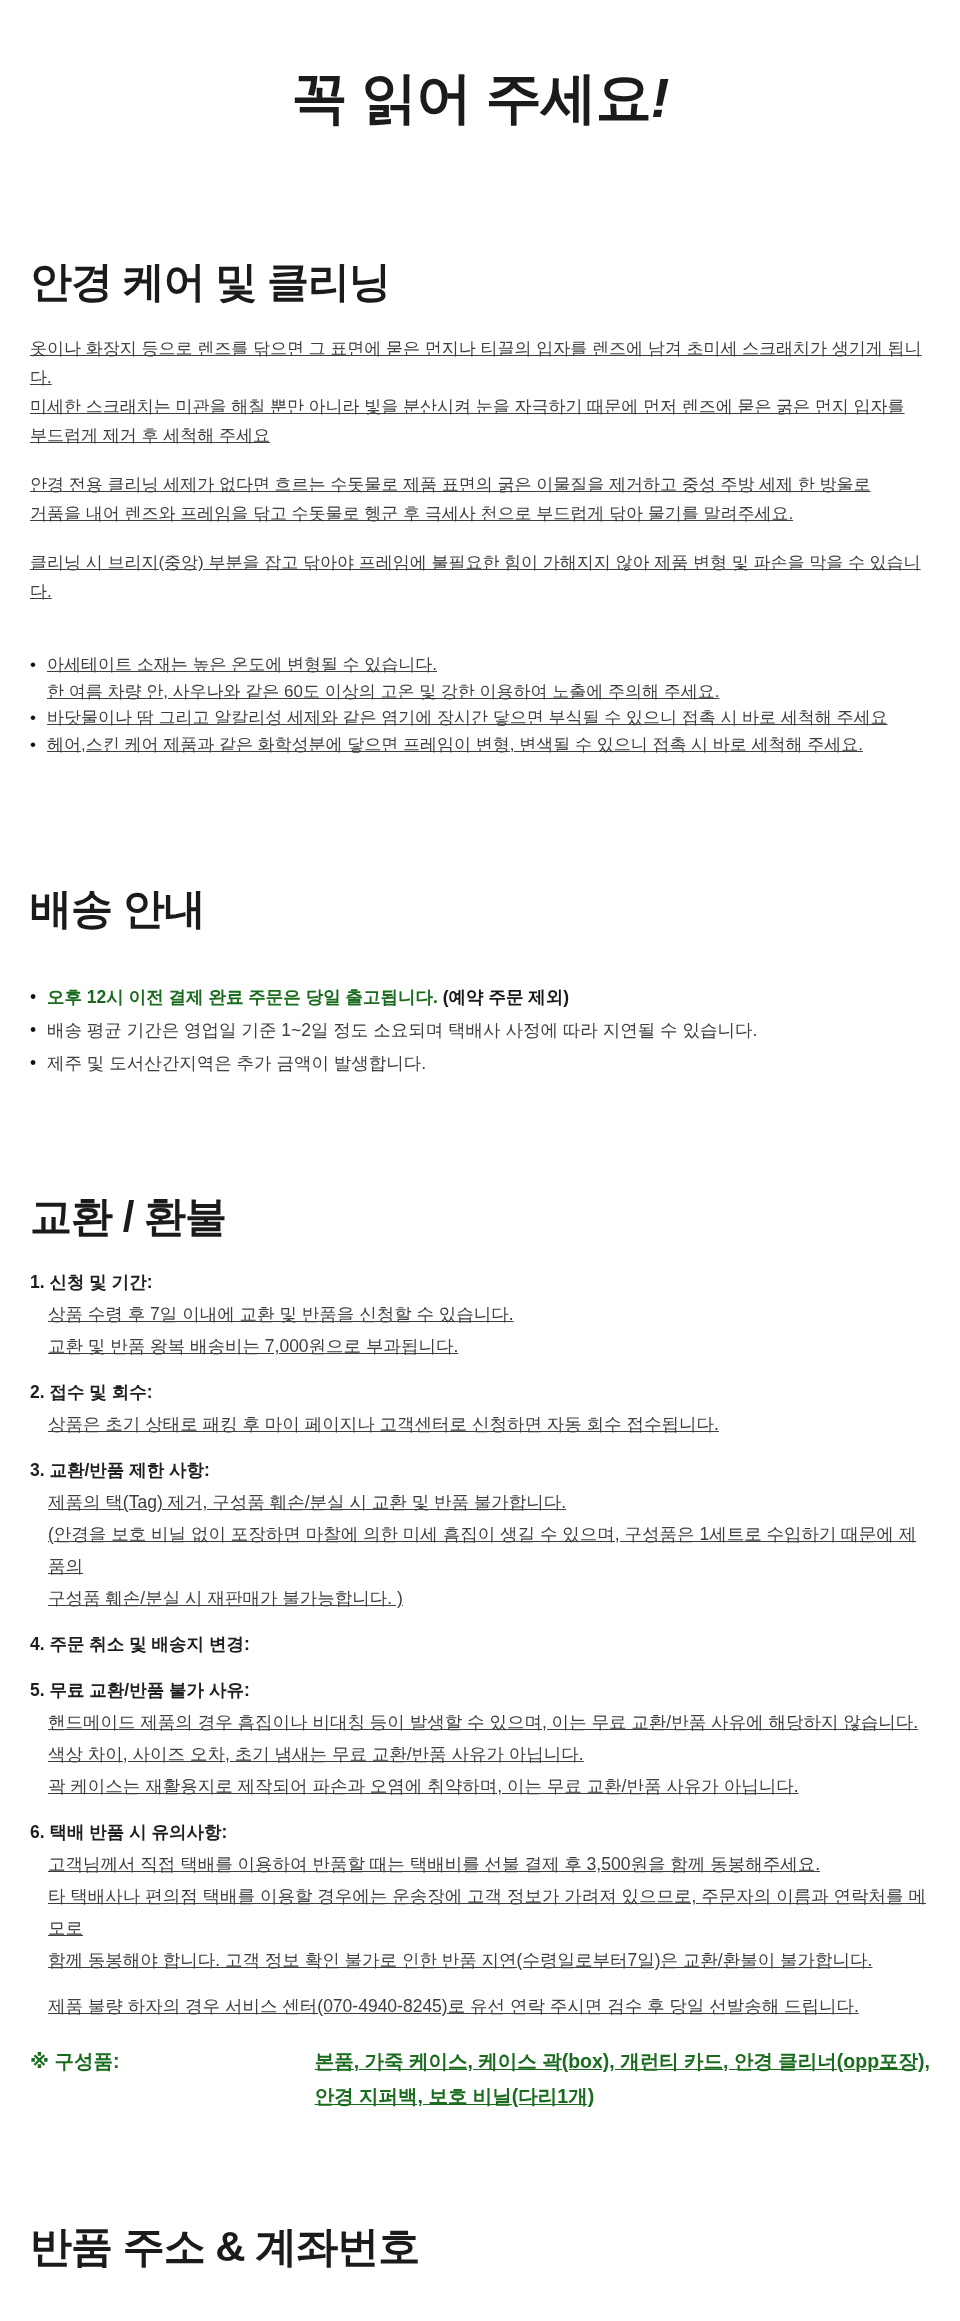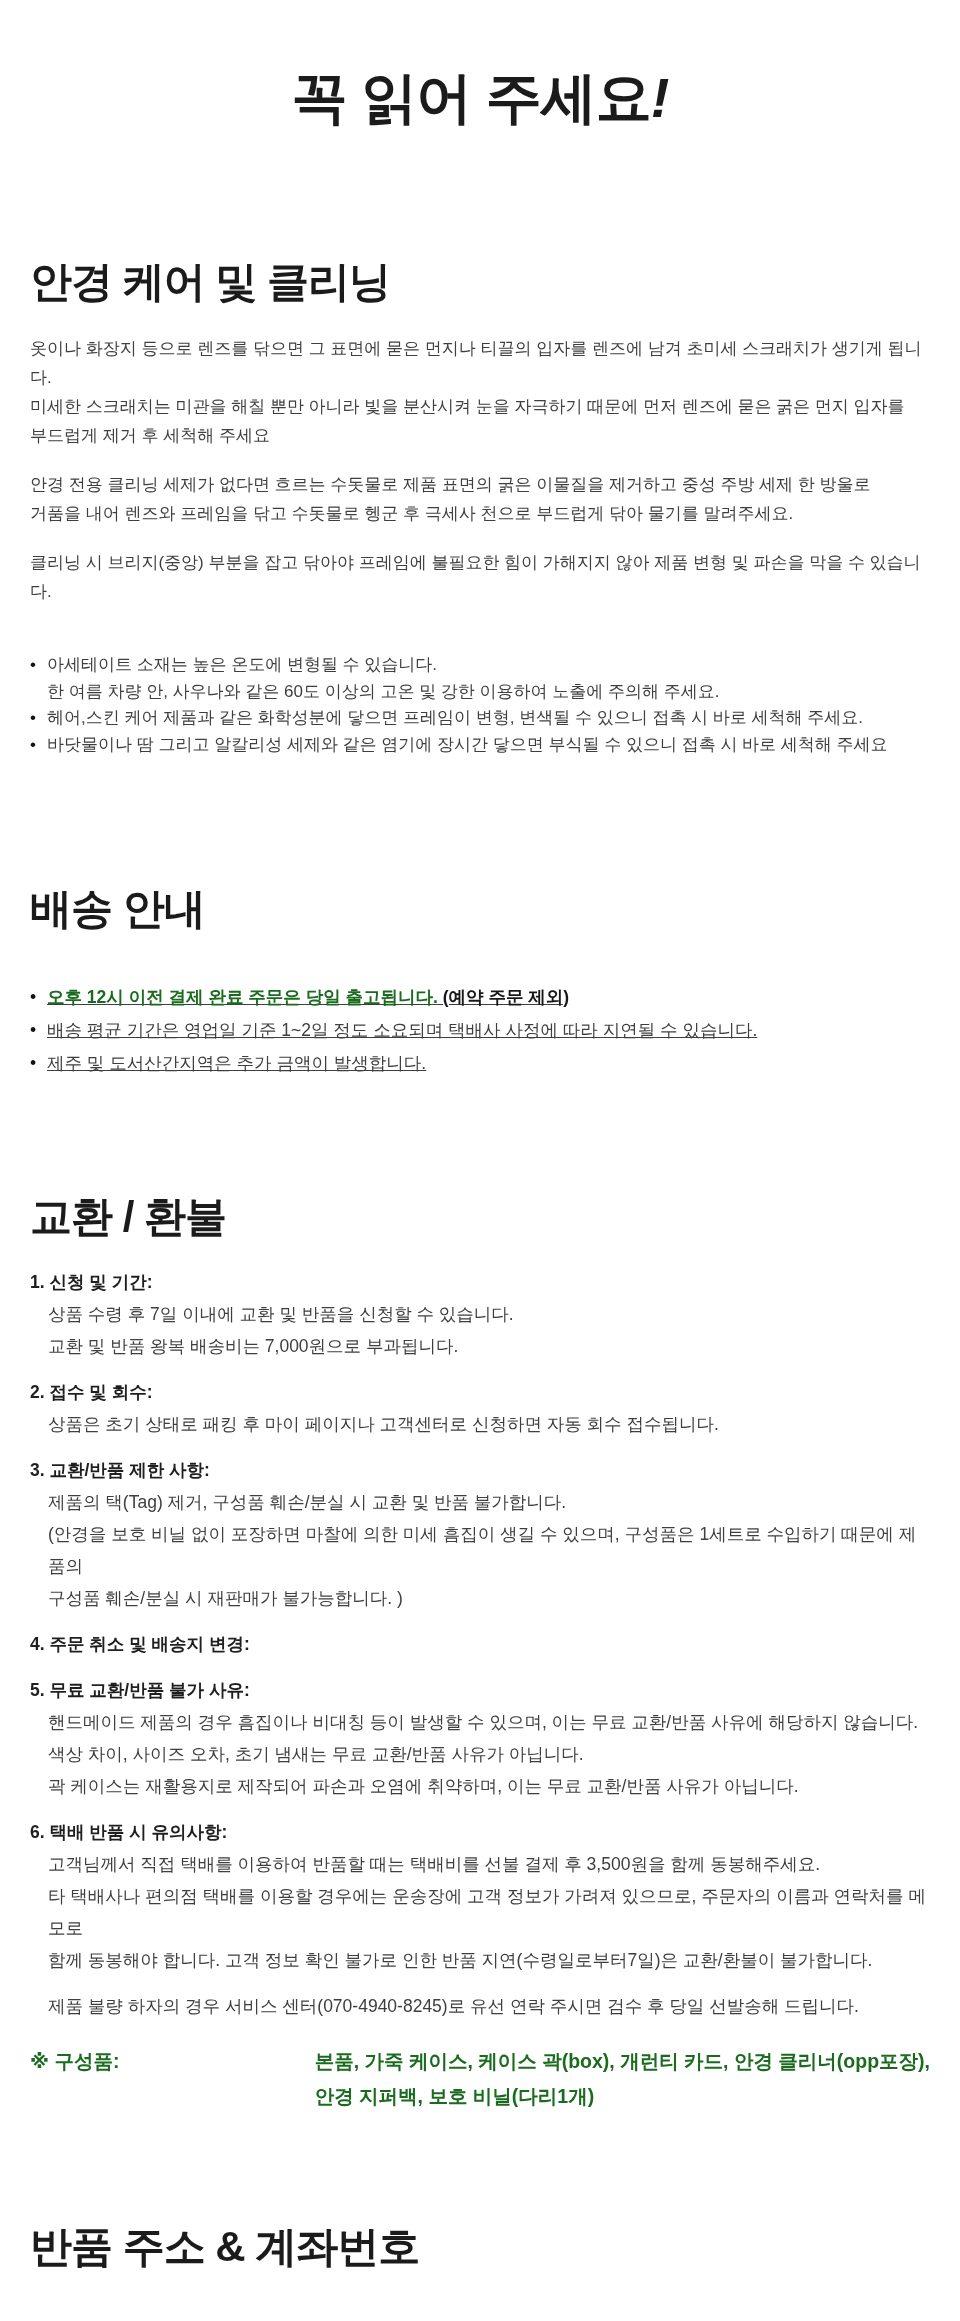--- a/index.html
+++ b/index.html
@@ -12,21 +12,21 @@
   body{
     font-family:"Liberation Sans","DejaVu Sans",sans-serif;
     color:var(--body);
   }
   .page{
     width:960px;
     min-height:2321px;
     background:#ffffff;
     padding:62px 30px 80px 30px;
   }
-  .pre{white-space:pre-line;}
+  .pre{white-space:pre-line;text-decoration:underline;}
   h1{
     font-size:56px;
     font-weight:800;
     color:var(--heading);
     letter-spacing:-1px;
     line-height:1.3;
     text-align:center;
   }
   h1 .excl{font-style:italic;}
   h2{
@@ -59,21 +59,21 @@
     font-size:17px;
     line-height:26.5px;
   }
   ul.bullets li::before{
     content:"\2022";
     position:absolute;
     left:0;
     top:0;
     color:#111;
   }
-  ul.bullets.ship{text-decoration:underline;}
+  ul.bullets.ship{}
   ul.bullets.ship li{
     font-size:17.5px;
     line-height:33px;
   }
   .green-bold{color:var(--green);font-weight:700;}
   .black-bold{color:#171717;font-weight:700;}
 
   .ritem{margin-top:14px;}
   .ritem.first{margin-top:24px;}
   .rtitle{
@@ -109,22 +109,22 @@
     <h2>안경 케어 및 클리닝</h2>
     <p class="care-par first pre">옷이나 화장지 등으로 렌즈를 닦으면 그 표면에 묻은 먼지나 티끌의 입자를 렌즈에 남겨 초미세 스크래치가 생기게 됩니다.
 미세한 스크래치는 미관을 해칠 뿐만 아니라 빛을 분산시켜 눈을 자극하기 때문에 먼저 렌즈에 묻은 굵은 먼지 입자를
 부드럽게 제거 후 세척해 주세요</p>
     <p class="care-par pre">안경 전용 클리닝 세제가 없다면 흐르는 수돗물로 제품 표면의 굵은 이물질을 제거하고 중성 주방 세제 한 방울로
 거품을 내어 렌즈와 프레임을 닦고 수돗물로 헹군 후 극세사 천으로 부드럽게 닦아 물기를 말려주세요.</p>
     <p class="care-par pre">클리닝 시 브리지(중앙) 부분을 잡고 닦아야 프레임에 불필요한 힘이 가해지지 않아 제품 변형 및 파손을 막을 수 있습니다.</p>
     <ul class="bullets">
       <li><span class="pre">아세테이트 소재는 높은 온도에 변형될 수 있습니다.
 한 여름 차량 안, 사우나와 같은 60도 이상의 고온 및 강한 이용하여 노출에 주의해 주세요.</span></li>
+      <li><span class="pre">바닷물이나 땀 그리고 알칼리성 세제와 같은 염기에 장시간 닿으면 부식될 수 있으니 접촉 시 바로 세척해 주세요</span></li>
       <li><span class="pre">헤어,스킨 케어 제품과 같은 화학성분에 닿으면 프레임이 변형, 변색될 수 있으니 접촉 시 바로 세척해 주세요.</span></li>
-      <li><span class="pre">바닷물이나 땀 그리고 알칼리성 세제와 같은 염기에 장시간 닿으면 부식될 수 있으니 접촉 시 바로 세척해 주세요</span></li>
     </ul>
   </section>
 
   <section class="sec-ship">
     <h2>배송 안내</h2>
     <ul class="bullets ship">
       <li><span class="green-bold">오후 12시 이전 결제 완료 주문은 당일 출고됩니다.</span><span class="black-bold"> (예약 주문 제외)</span></li>
       <li><span>배송 평균 기간은 영업일 기준 1~2일 정도 소요되며 택배사 사정에 따라 지연될 수 있습니다.</span></li>
       <li><span>제주 및 도서산간지역은 추가 금액이 발생합니다.</span></li>
     </ul>

